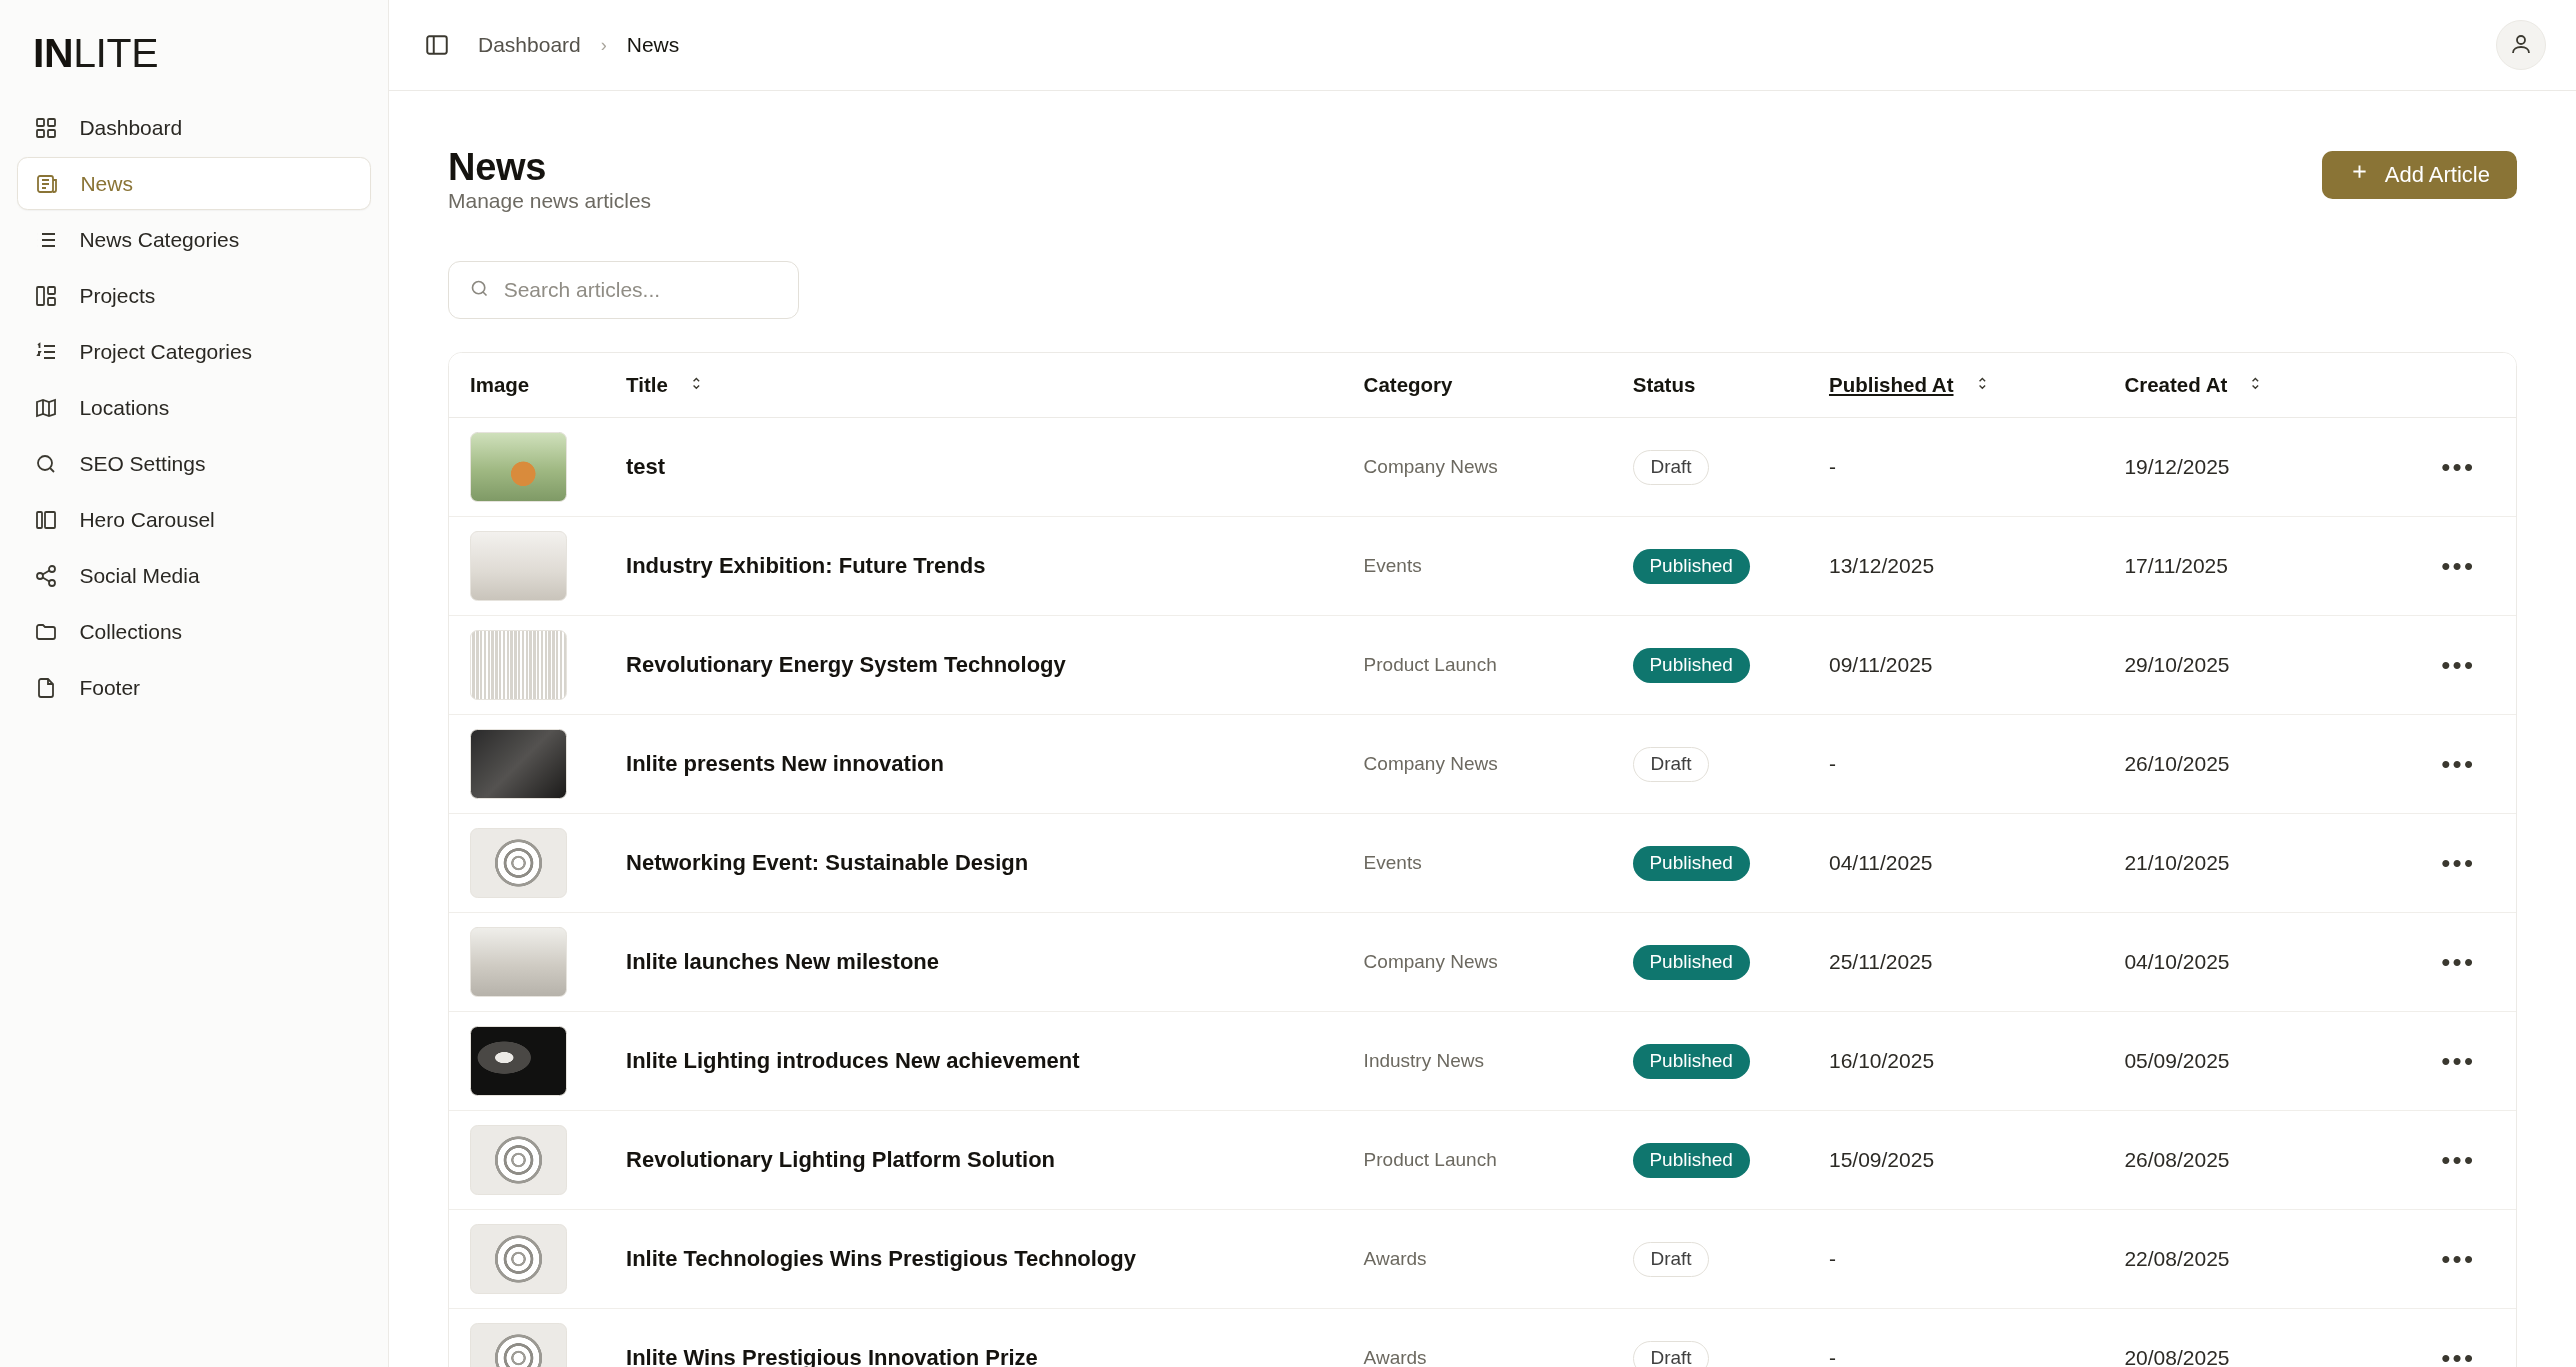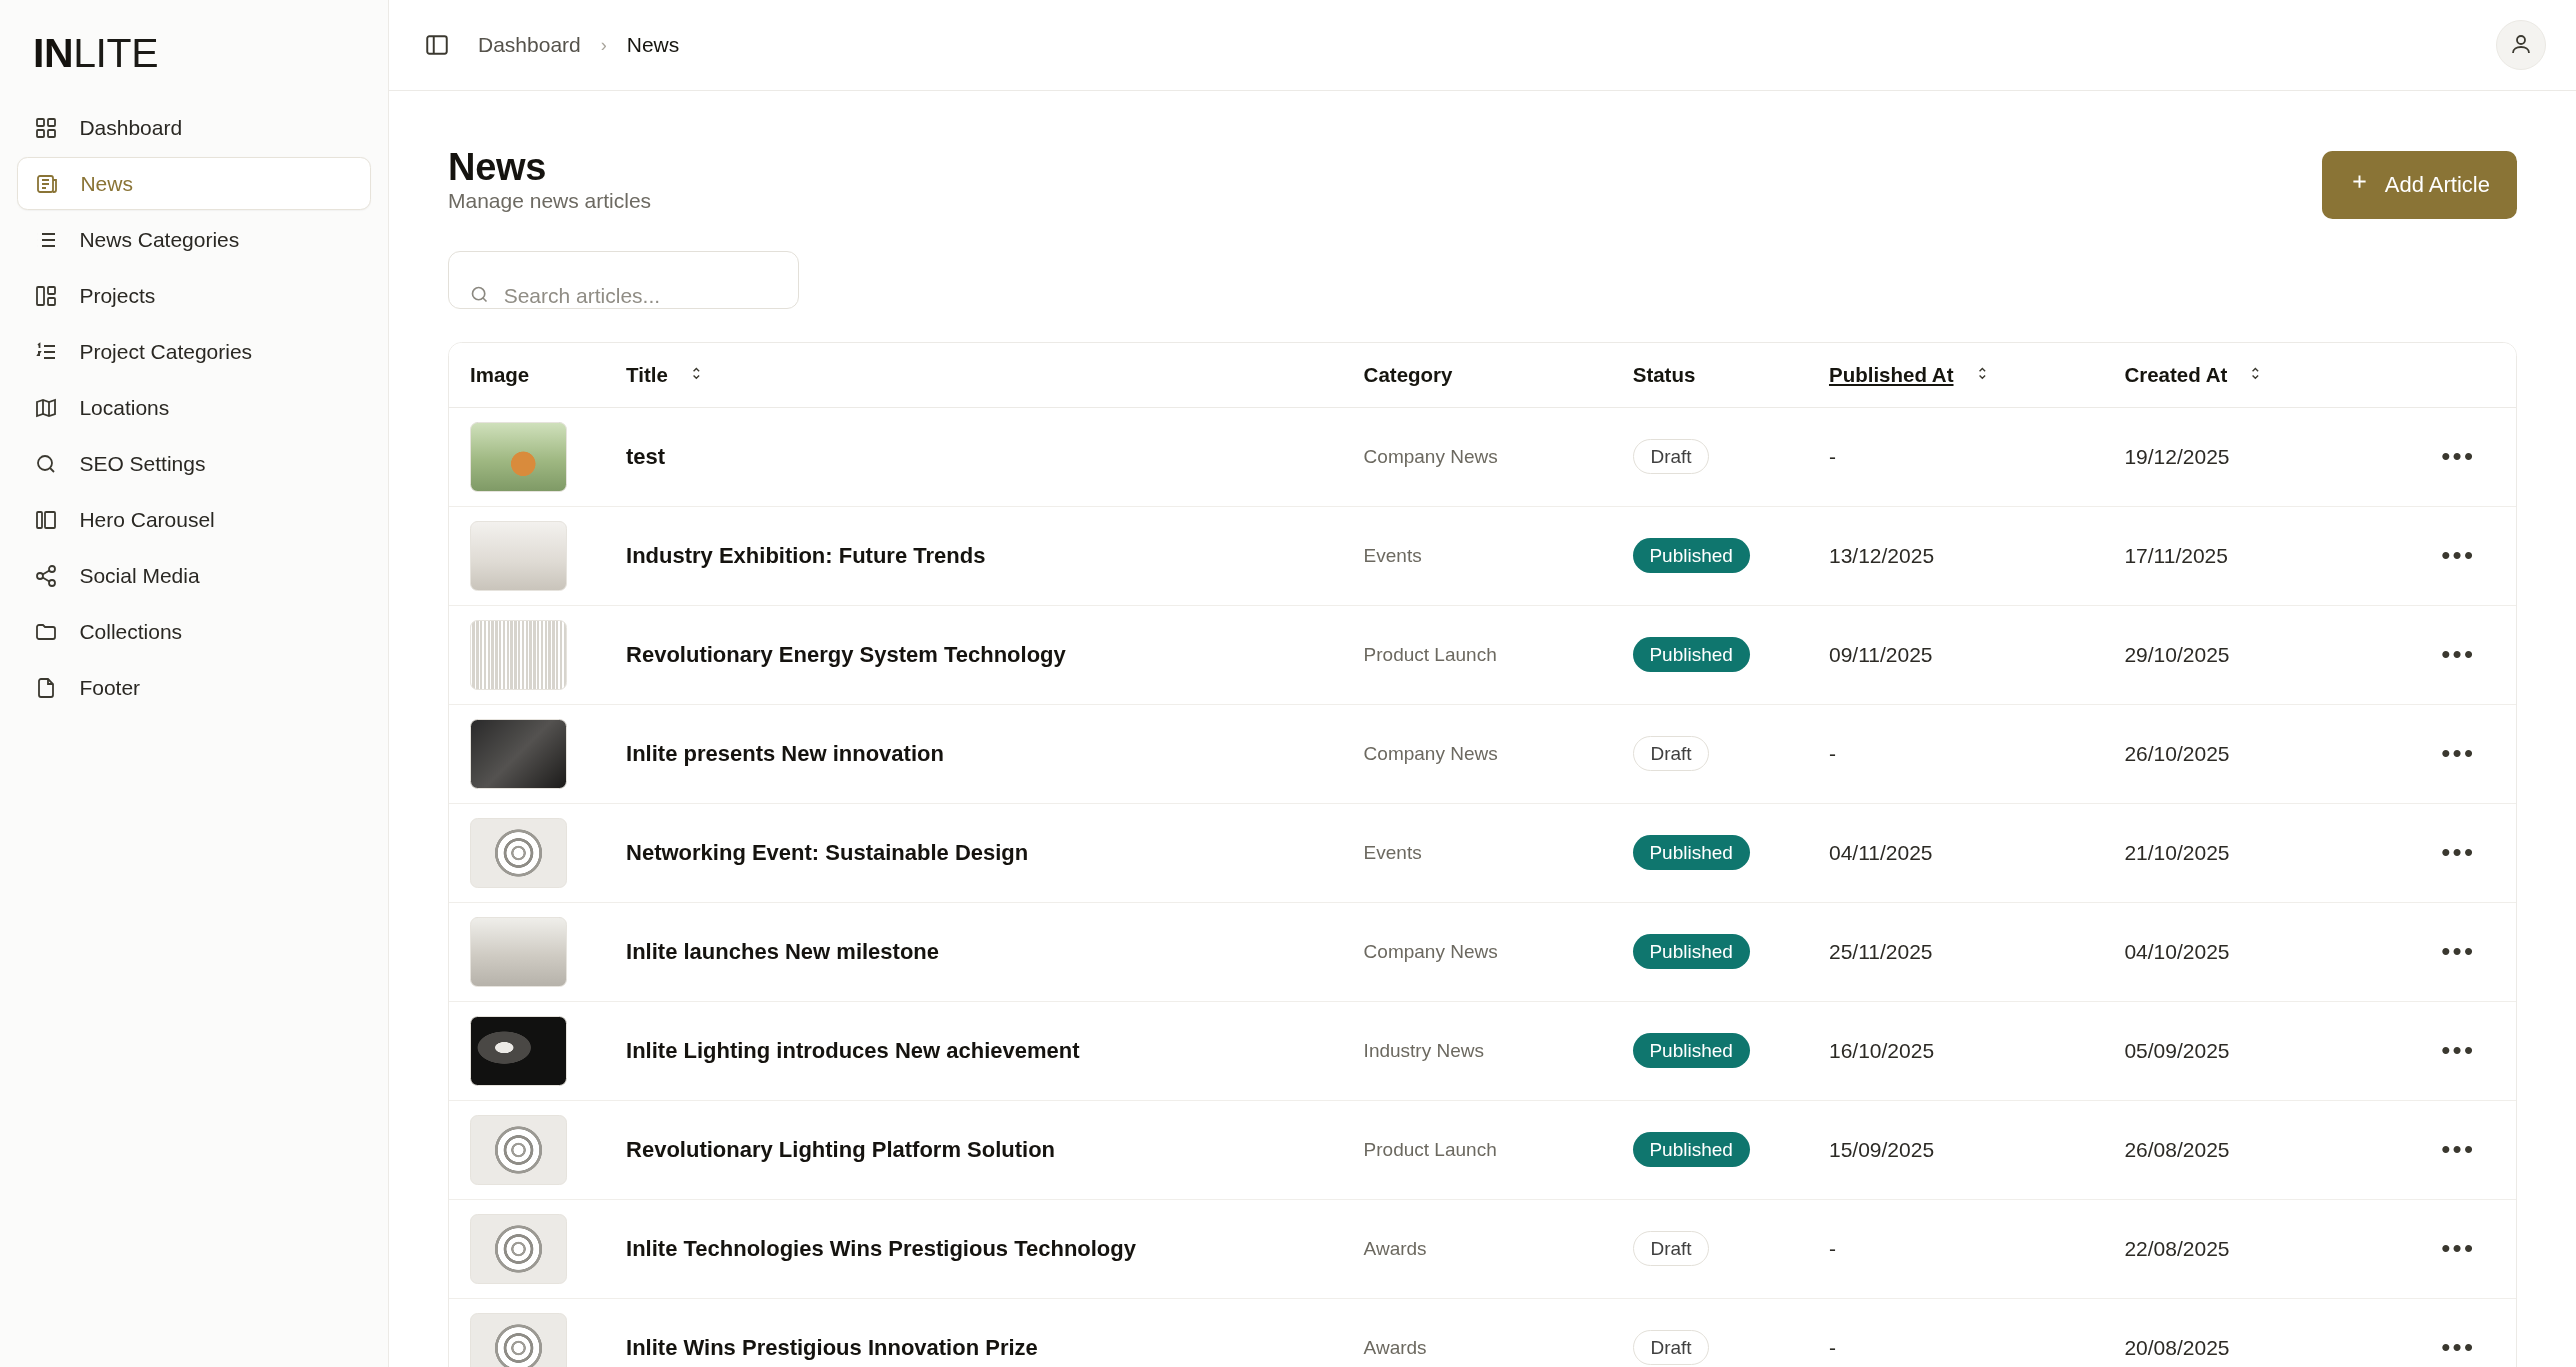--- a/index.html
+++ b/index.html
@@ -115,39 +115,39 @@
     letter-spacing: -0.3px;
   }
   .page-sub {
     font-size: 21px;
     color: #6d6a62;
   }
   .add-btn {
     display: flex;
     align-items: center;
     gap: 15px;
-    height: 68px;
+    height: 48px;
     padding: 0 27px;
     background: #8a7436;
     color: #ffffff;
     border-radius: 10.6px;
     font-size: 22px;
     font-weight: 500;
     cursor: pointer;
     border: none;
     margin-top: 4.6px;
   }
   .search-wrap {
-    margin-top: 32px;
+    margin-top: 48px;
     width: 351px;
     height: 58px;
     border: 1.5px solid #e3e0d9;
     border-radius: 12px;
     display: flex;
-    align-items: flex-end;
+    align-items: center;
     gap: 13.7px;
     padding: 0 20px;
     background: #fff;
   }
   .search-wrap input {
     border: none;
     outline: none;
     font-size: 21px;
     color: #2b2924;
     width: 100%;

